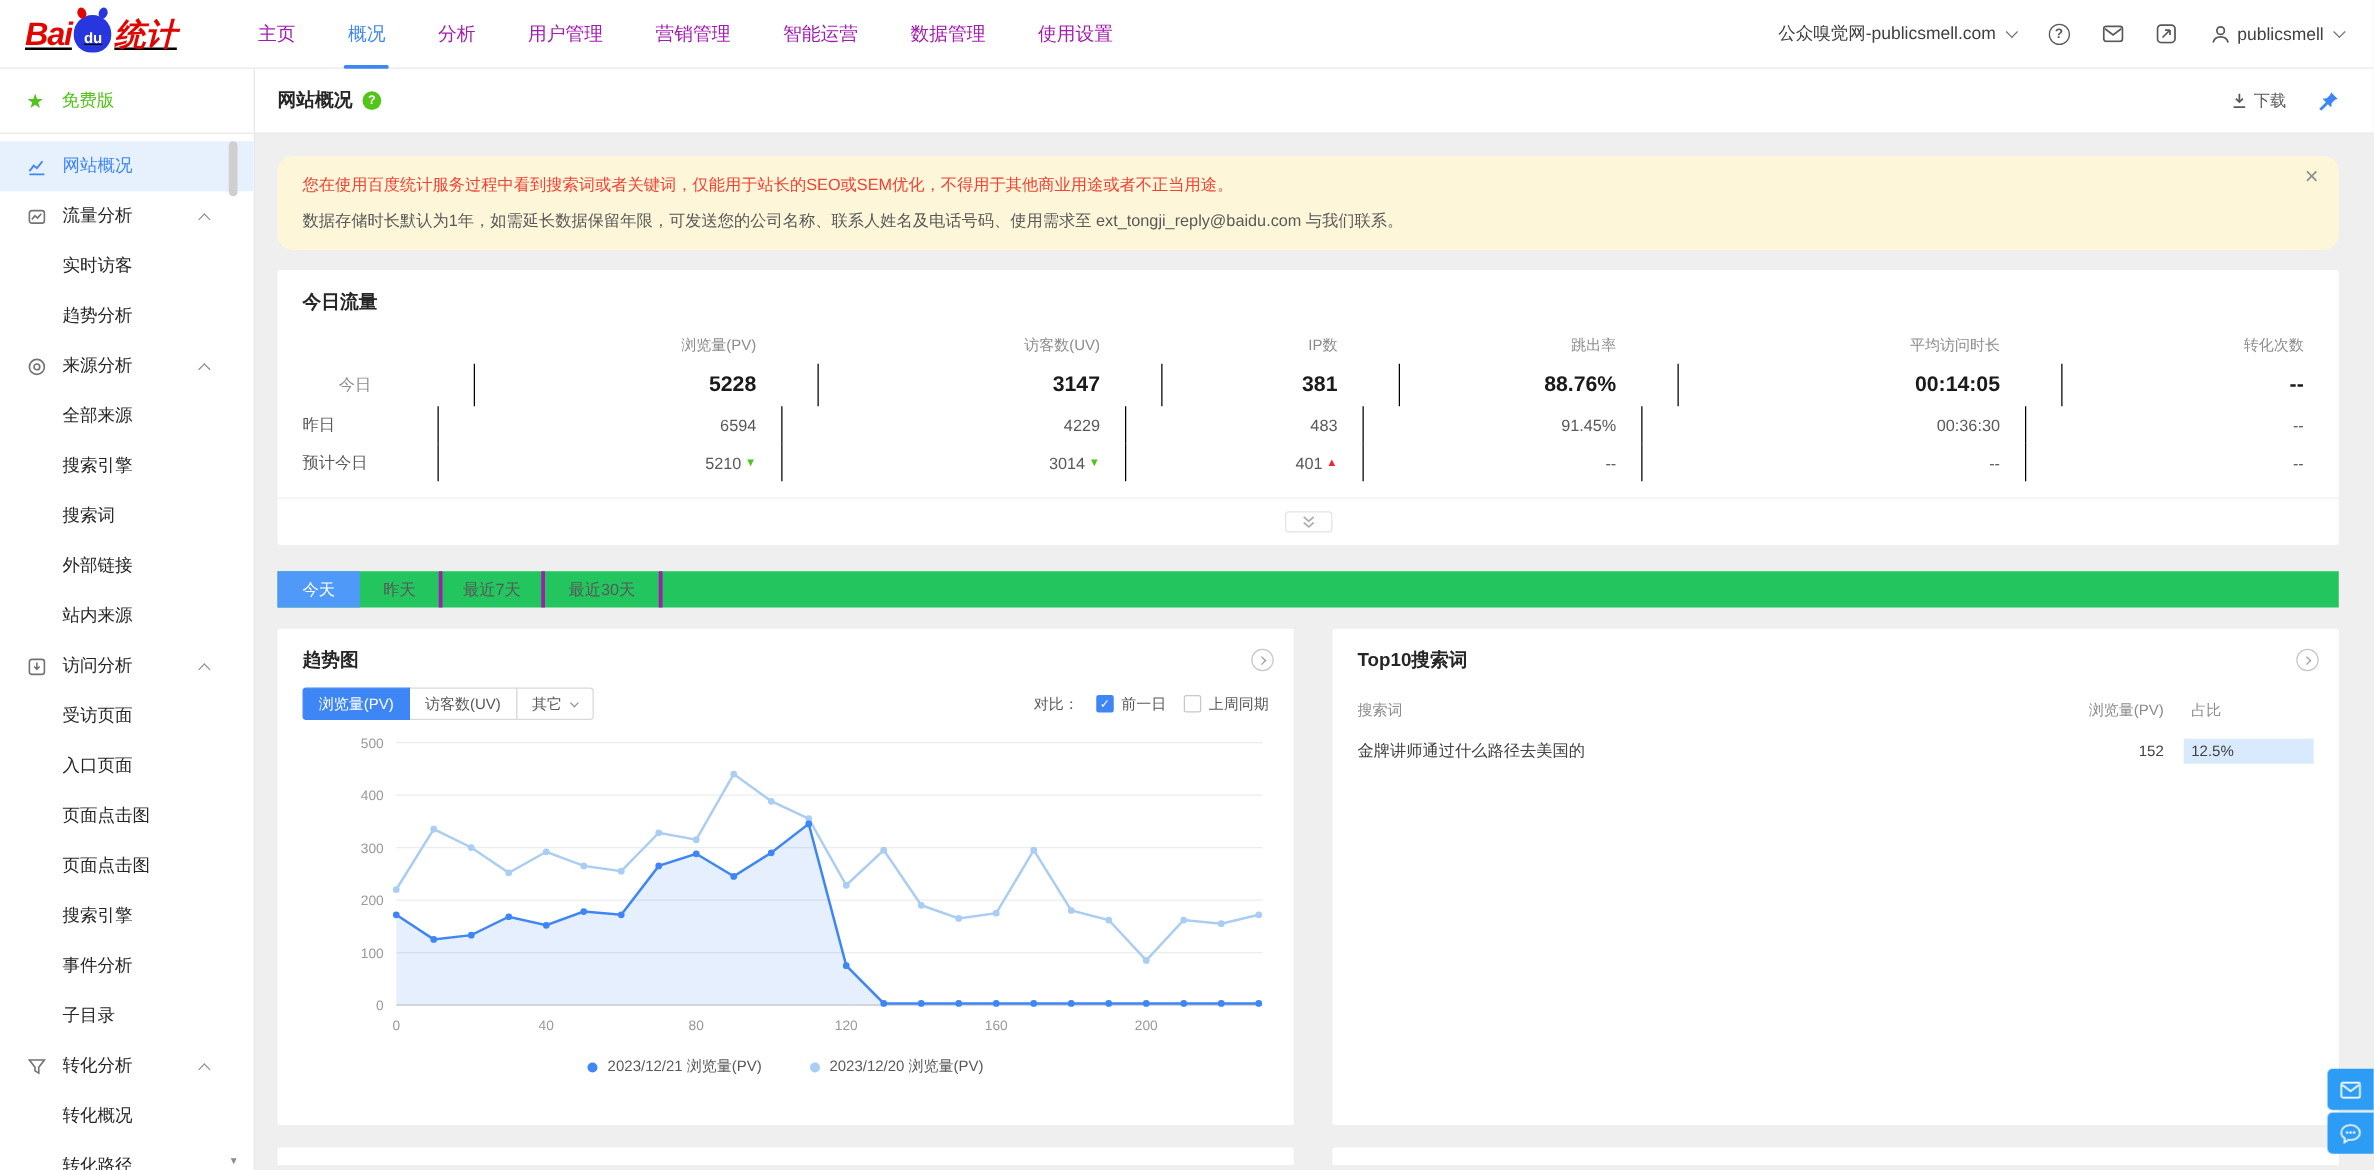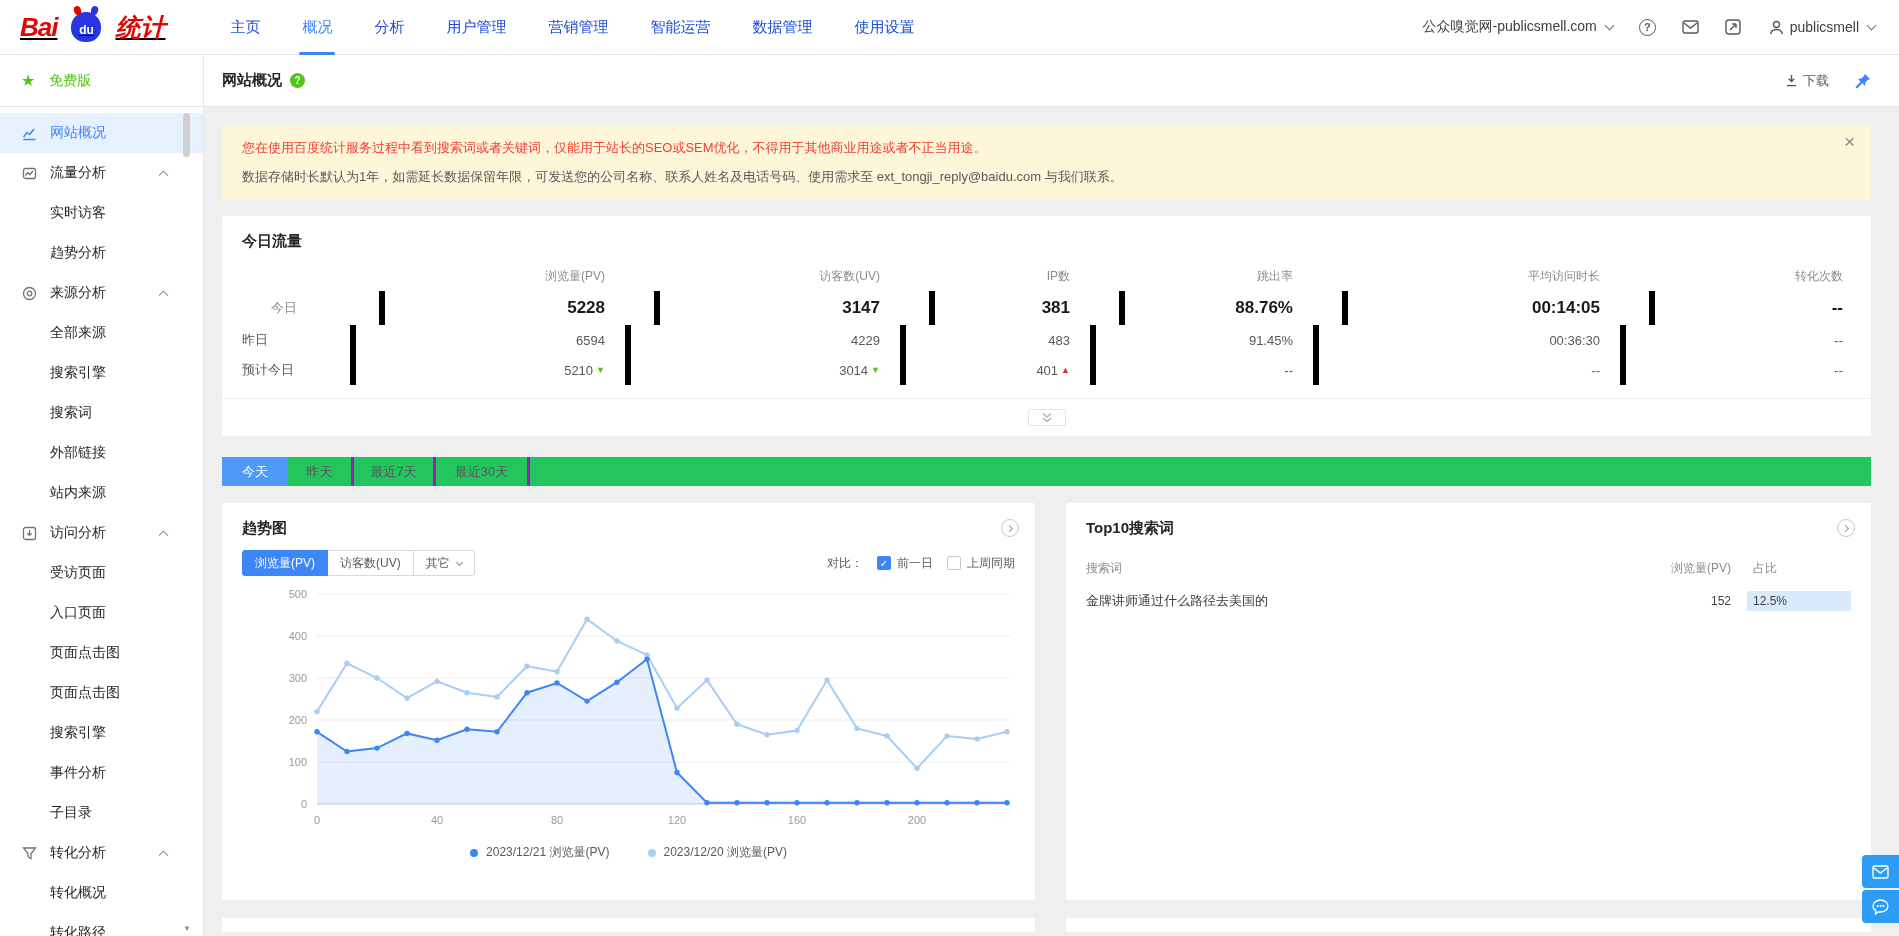--- a/index.html
+++ b/index.html
@@ -5,27 +5,27 @@
   * { margin:0; padding:0; box-sizing:border-box; }
   html,body { width:1899px; height:936px; overflow:hidden; background:#efefef;
     font-family:"Liberation Sans","DejaVu Sans",sans-serif; }
   
   .header { height:55px; background:#fff; border-bottom:1px solid #e8e8e8;
     display:flex; align-items:center; padding:0 24px 0 20px; position:relative; z-index:5; }
   .logo { display:flex; align-items:center; cursor:pointer;text-decoration:underline; }
   .logo-bai { color:#e10601; font-weight:bold; font-size:26px; font-style:italic; letter-spacing:-1px; }
   .logo-paw { width:30px; height:30px; border-radius:50% 50% 46% 46%; background:#2836e0; color:#fff;
     font-size:12px; font-weight:bold; display:flex; align-items:flex-end; justify-content:center;
-    padding-bottom:5px; margin:0 14px; position:relative; }
+    padding-bottom:5px; margin:0 2px; position:relative; }
   .logo-paw i { position:absolute; width:7px; height:9px; border-radius:50%; background:#2836e0; top:-6px; }
   .logo-paw i.t1 { left:3px; transform:rotate(-20deg); background:#e10601; }
   .logo-paw i.t2 { right:3px; transform:rotate(20deg); }
   .logo-suffix { color:#e10601; font-weight:bold; font-size:25px; font-style:italic; }
   .nav { display:flex; height:55px; margin-left:44px; }
-  .nav-item { padding:0 21px; display:flex; align-items:center; font-size:15px; color:#1d4ed8;
+  .nav-item { padding:0 21px; display:flex; align-items:center; font-size:15px; color:#a21caf;
     cursor:pointer; position:relative; }
   .nav-item.active { color:#3e86f5; }
   .nav-item.active::after { content:""; position:absolute; left:18px; right:18px; bottom:0;
     height:3px; background:#3e86f5; border-radius:2px; }
   .header-right { margin-left:auto; display:flex; align-items:center; color:#404040; font-size:14px; }
   .site-selector { display:flex; align-items:center; cursor:pointer; }
   .chev { display:inline-block; width:7px; height:7px; border-right:1.5px solid #737373;
     border-bottom:1.5px solid #737373; transform:rotate(45deg); margin:-3px 0 0 9px; }
   .chev.up { transform:rotate(225deg); margin-top:4px; }
   .hicon { margin-left:26px; cursor:pointer; display:flex; align-items:center; color:#595959; }
@@ -61,38 +61,38 @@
   .help-badge { width:15px; height:15px; background:#52c41a; border-radius:50%; color:#fff;
     font-size:10px; font-weight:bold; display:inline-flex; align-items:center; justify-content:center;
     margin-left:8px; cursor:pointer; }
   .help-badge::after { content:"?"; }
   .toolbar-right { margin-left:auto; display:flex; align-items:center; }
   .download-btn { display:flex; align-items:center; color:#595959; font-size:13px; cursor:pointer; }
   .download-btn svg { margin-right:5px; }
   .pin-btn { margin-left:26px; cursor:pointer; display:flex; }
   
   .content { flex:1; padding:18px 28px 0 18px; overflow:hidden; }
-  .notice { background:#fdf6d9; border-radius:2px; padding:13px 40px 13px 20px; position:relative; }
+  .notice { background:#fdf6d9; border-radius:12px; padding:13px 40px 13px 20px; position:relative; }
   .notice-line1 { color:#f04134; font-size:13px; line-height:20px; }
   .notice-line2 { color:#595959; font-size:13px; line-height:20px; margin-top:9px; }
   .notice-close { position:absolute; top:8px; right:16px; color:#8c8c8c; font-size:19px;
     cursor:pointer; line-height:18px; }
   .notice-close::after { content:"×"; }
   .traffic-card { background:#fff; margin-top:16px; border-radius:2px; padding-top:16px; }
   .tc-title { margin-left:20px; font-size:15px; font-weight:bold; color:#262626; }
   .t-table { margin-top:10px; }
   .t-row { display:grid; grid-template-columns:128px 275px 275px 190px 223px 307px 1fr; }
   .t-cell { text-align:right; padding-right:20px; display:flex; align-items:center; justify-content:flex-end; }
   .t-cell.last { padding-right:28px; }
   .t-label { text-align:left; justify-content:flex-start; padding-left:20px; color:#8c8c8c; font-size:13px; }
   .t-head { height:30px; }
   .t-head .t-cell { color:#8c8c8c; font-size:12px; }
   .t-data { height:30px; }
   .t-data .t-cell { font-size:13px; color:#595959; }
-  .t-data .t-cell + .t-cell { border-left:6px solid #000000; }
+  .t-data .t-cell + .t-cell { border-left:1px solid #000000; }
   .t-primary { height:34px; }
   .t-primary .t-cell { font-size:17px; font-weight:bold; color:#1a1a1a;margin-left:29px; }
   .t-primary .t-cell.t-label { font-size:13px; font-weight:normal; color:#8c8c8c; }
   .tr-arrow { font-size:9px; margin-left:3px; }
   .tr-arrow.down { color:#52c41a; } .tr-arrow.down::after { content:"▼"; }
   .tr-arrow.up { color:#f5222d; } .tr-arrow.up::after { content:"▲"; }
   .t-divider { height:1px; background:#f0f0f0; margin-top:13px; }
   .t-expand-wrap { height:37px; display:flex; align-items:center; justify-content:center; }
   .t-expand { width:38px; height:17px; background:#fff; border:1px solid #e3e3e3; border-radius:3px;
     display:flex; align-items:center; justify-content:center; cursor:pointer; }

